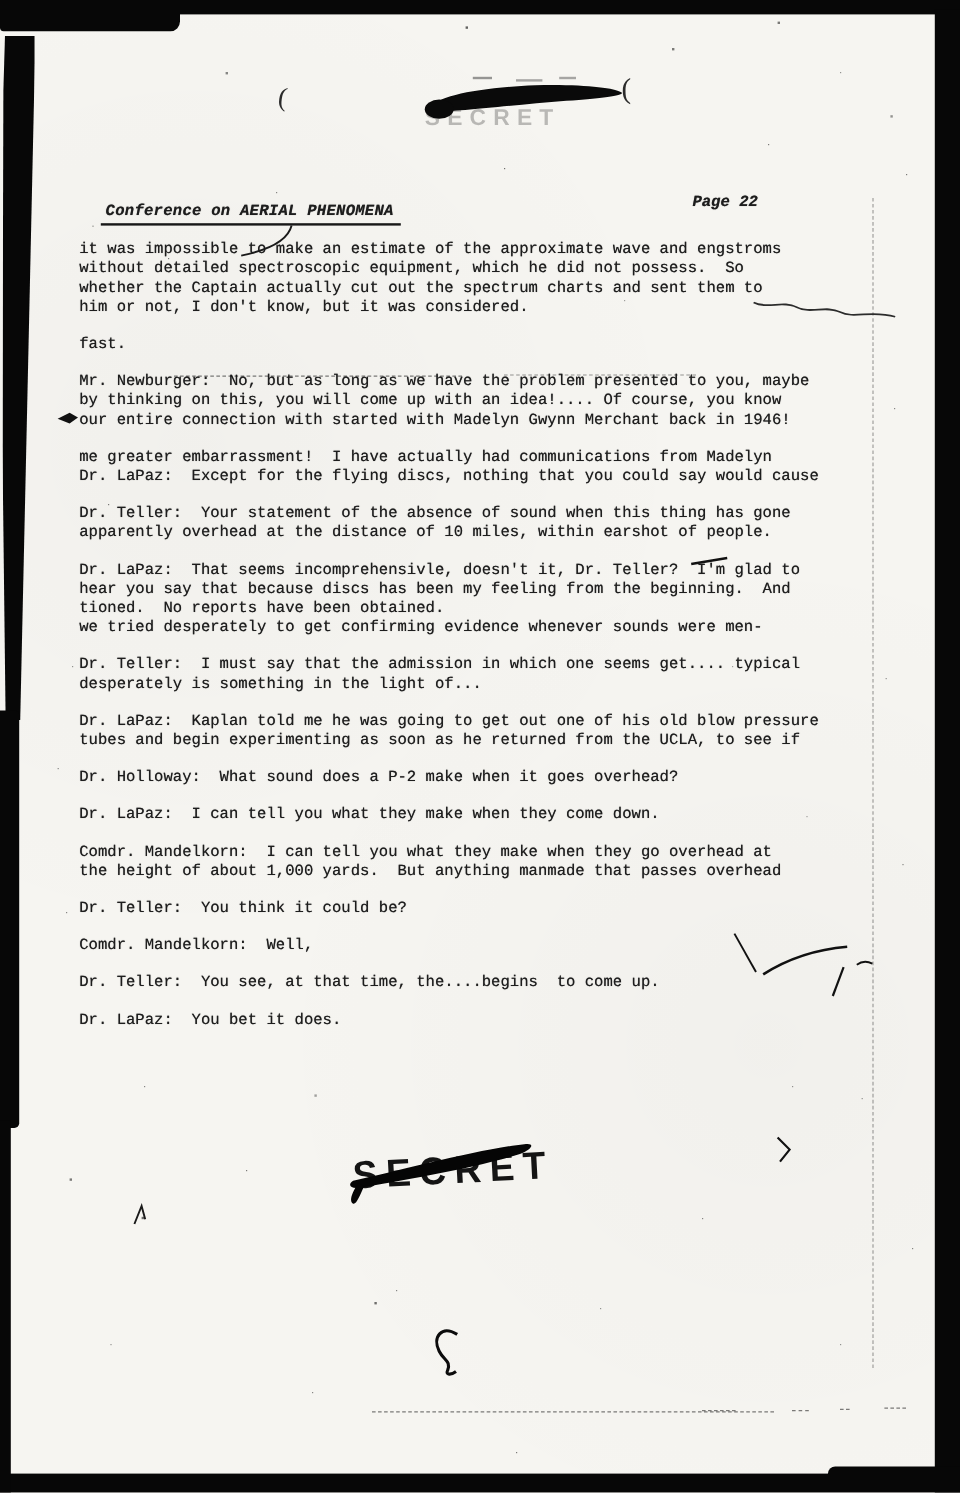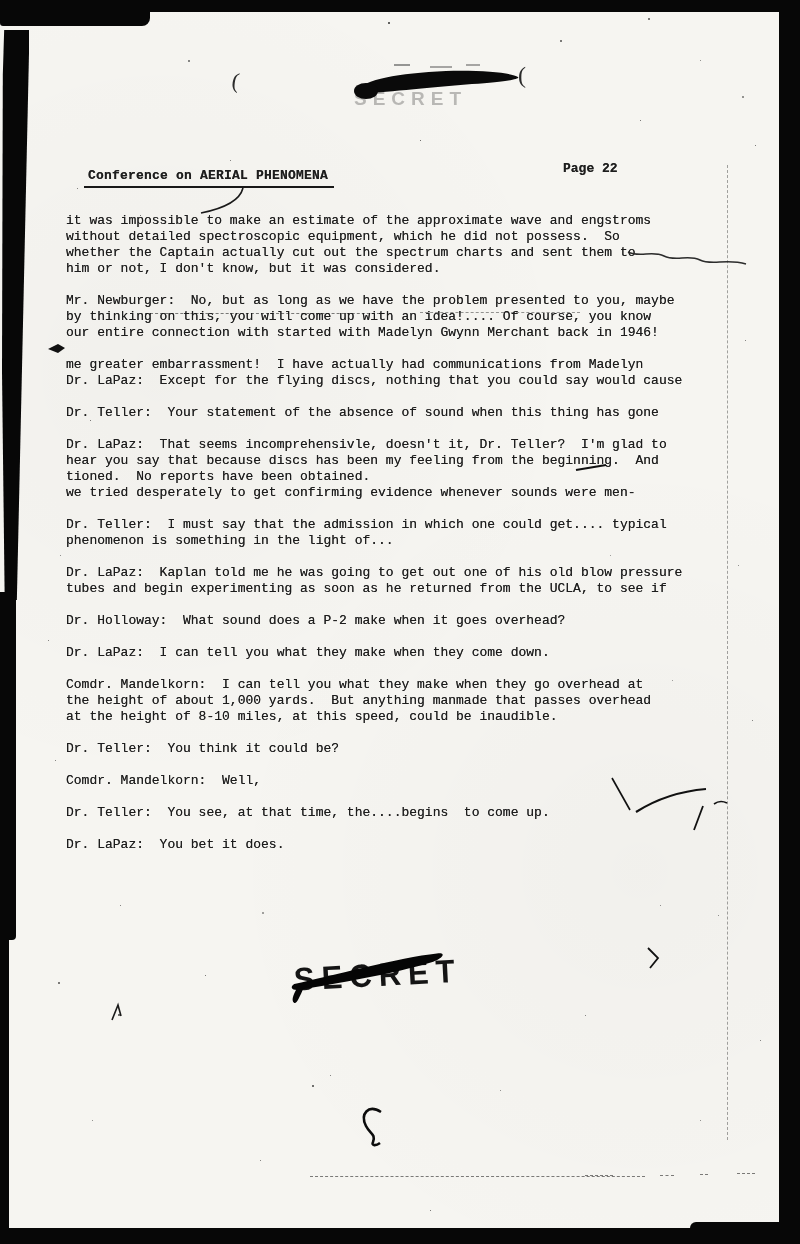--- a/index.html
+++ b/index.html
@@ -6,28 +6,28 @@
   .scan{
     position:relative;width:800px;height:1244px;overflow:hidden;
     background:
       radial-gradient(circle at 20% 30%, rgba(0,0,0,0.02), transparent 40%),
       radial-gradient(circle at 80% 70%, rgba(0,0,0,0.02), transparent 40%),
       #f6f5f1;
     font-family:"Liberation Mono","DejaVu Sans Mono",monospace;
     color:#1d1d1d;
   }
   .txt{white-space:pre;font-size:13px;line-height:16px;
-       text-shadow:0 0 0.6px rgba(25,25,25,0.75);}
+       text-shadow:0 0 0.6px rgba(25,25,25,0.75);font-style:italic;}
   .doc-header-title{
     position:absolute;left:84px;top:168px;padding:0 6px 2px 4px;
     border-bottom:2px solid #181818;font-weight:bold;letter-spacing:0.2px;
   }
-  .page-number{position:absolute;left:563px;top:161px;font-weight:bold;}
+  .page-number{position:absolute;left:577px;top:161px;font-weight:bold;}
   .doc-body{position:absolute;left:66px;top:197px;width:705px;}
-  .para{margin:16px 0 15px 0;}
+  .para{margin:3px 0 15px 0;}
   .line{white-space:pre;font-size:13px;line-height:16px;
         text-shadow:0 0 0.6px rgba(25,25,25,0.75);}
   
   .edge{position:absolute;background:#070707;}
   .edge-top{left:0;top:0;width:800px;height:12px;}
   .edge-top-left{left:0;top:0;width:150px;height:26px;border-radius:0 0 8px 3px;}
   .edge-right{left:779px;top:8px;width:21px;height:1236px;}
   .edge-bottom{left:0;top:1228px;width:800px;height:16px;}
   .edge-bottom-right{left:690px;top:1222px;width:110px;height:20px;border-radius:6px 0 0 0;}
   .edge-left-a{left:2px;top:30px;width:27px;height:570px;
@@ -76,57 +76,58 @@
   <div class="page-number txt">Page 22</div>
 
   <div class="doc-body">
       <div class="para">
         <div class="line">it was impossible to make an estimate of the approximate wave and engstroms</div>
         <div class="line">without detailed spectroscopic equipment, which he did not possess.  So</div>
         <div class="line">whether the Captain actually cut out the spectrum charts and sent them to</div>
         <div class="line">him or not, I don't know, but it was considered.</div>
       </div>
       <div class="para">
+        <div class="line">fast.</div>
       </div>
       <div class="para">
         <div class="line">Mr. Newburger:  No, but as long as we have the problem presented to you, maybe</div>
         <div class="line">by thinking on this, you will come up with an idea!.... Of course, you know</div>
         <div class="line">our entire connection with started with Madelyn Gwynn Merchant back in 1946!</div>
       </div>
       <div class="para">
         <div class="line">me greater embarrassment!  I have actually had communications from Madelyn</div>
         <div class="line">Dr. LaPaz:  Except for the flying discs, nothing that you could say would cause</div>
       </div>
       <div class="para">
         <div class="line">Dr. Teller:  Your statement of the absence of sound when this thing has gone</div>
+        <div class="line">apparently overhead at the distance of 10 miles, within earshot of people.</div>
       </div>
       <div class="para">
         <div class="line">Dr. LaPaz:  That seems incomprehensivle, doesn't it, Dr. Teller?  I'm glad to</div>
         <div class="line">hear you say that because discs has been my feeling from the beginning.  And</div>
         <div class="line">tioned.  No reports have been obtained.</div>
         <div class="line">we tried desperately to get confirming evidence whenever sounds were men-</div>
       </div>
       <div class="para">
-        <div class="line">Dr. Teller:  I must say that the admission in which one could get.... typical</div>
-        <div class="line">phenomenon is something in the light of...</div>
+        <div class="line">Dr. Teller:  I must say that the admission in which one seems get.... typical</div>
+        <div class="line">desperately is something in the light of...</div>
       </div>
       <div class="para">
         <div class="line">Dr. LaPaz:  Kaplan told me he was going to get out one of his old blow pressure</div>
         <div class="line">tubes and begin experimenting as soon as he returned from the UCLA, to see if</div>
       </div>
       <div class="para">
         <div class="line">Dr. Holloway:  What sound does a P-2 make when it goes overhead?</div>
       </div>
       <div class="para">
         <div class="line">Dr. LaPaz:  I can tell you what they make when they come down.</div>
       </div>
       <div class="para">
         <div class="line">Comdr. Mandelkorn:  I can tell you what they make when they go overhead at</div>
         <div class="line">the height of about 1,000 yards.  But anything manmade that passes overhead</div>
-        <div class="line">at the height of 8-10 miles, at this speed, could be inaudible.</div>
       </div>
       <div class="para">
         <div class="line">Dr. Teller:  You think it could be?</div>
       </div>
       <div class="para">
         <div class="line">Comdr. Mandelkorn:  Well,</div>
       </div>
       <div class="para">
         <div class="line">Dr. Teller:  You see, at that time, the....begins  to come up.</div>
       </div>

